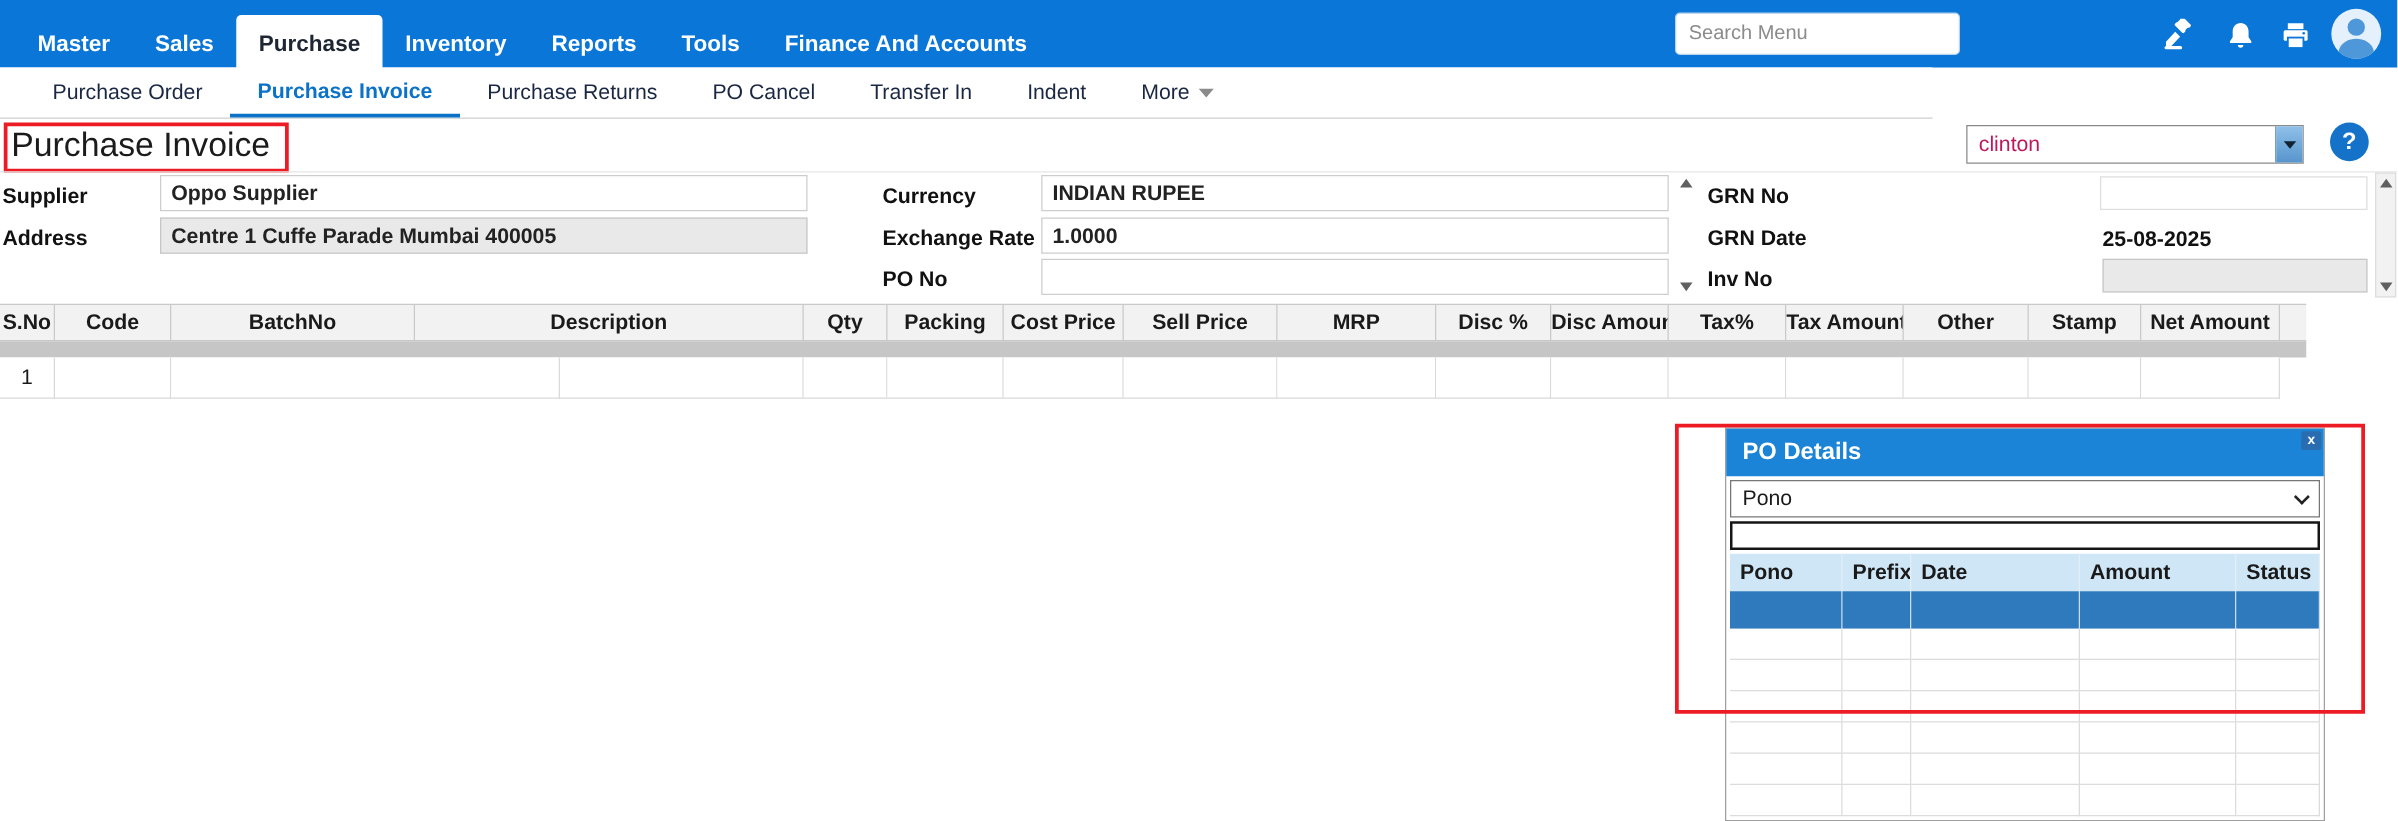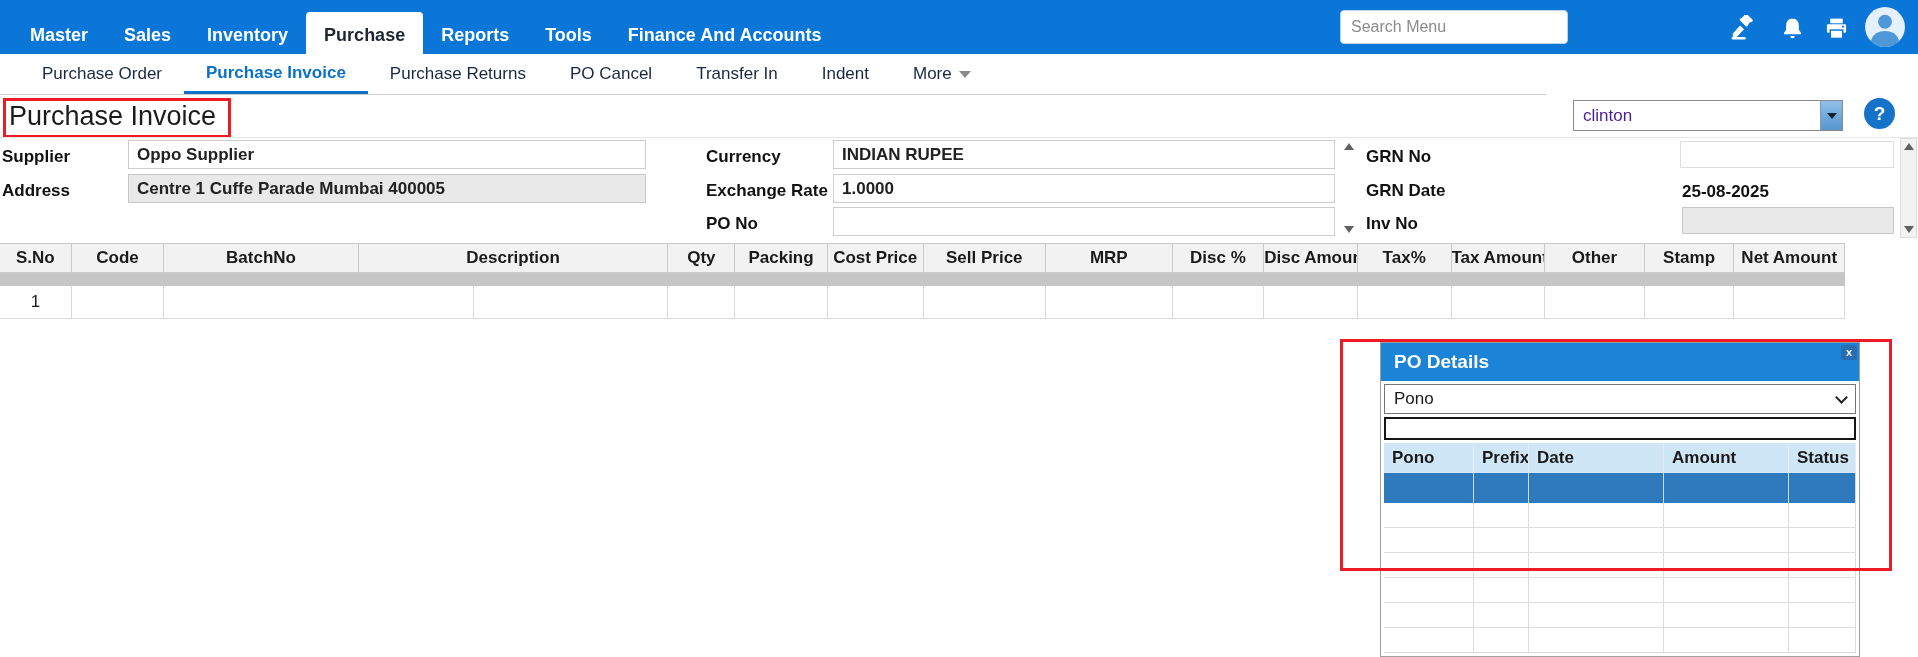--- a/index.html
+++ b/index.html
@@ -30,21 +30,21 @@
   .tab.active { color:#0b72c7; font-weight:bold; border-bottom:3px solid #0b72c7; }
   .tab .chev-down { width:0; height:0; border-left:6px solid transparent;
     border-right:6px solid transparent; border-top:7px solid #8a8a8a; margin-left:7px; }
 
   
   .title-box { position:absolute; left:3px; top:98px; border:3px solid #ed1c24;
     font-size:27px; color:#1b1b1b; padding:0 12px 3px 3px; background:#fff; white-space:nowrap; }
   .title-sep { position:absolute; left:0; top:137px; width:1918px; height:1px; background:#e6e6e6; }
   .user-dd { position:absolute; left:1573px; top:100px; width:270px; height:31px;
     border:1px solid #8a8a8a; background:#fff; display:flex; align-items:center; cursor:pointer; }
-  .user-dd .val { flex:1; padding-left:9px; font-size:17px; color:#4c1d95; }
+  .user-dd .val { flex:1; padding-left:9px; font-size:17px; color:#be185d; }
   .user-dd .dd-btn { width:22px; height:100%; background:linear-gradient(#8fc0e9,#5795cd);
     display:flex; align-items:center; justify-content:center; border-left:1px solid #7a9cbf; }
   .user-dd .dd-btn i { width:0; height:0; border-left:5px solid transparent;
     border-right:5px solid transparent; border-top:6px solid #123; }
   .help-btn { position:absolute; left:1864px; top:98px; width:31px; height:31px; border-radius:50%;
     background:#1472c8; color:#fff; font-weight:bold; font-size:19px; display:flex;
     align-items:center; justify-content:center; cursor:pointer; }
 
   
   .flabel { position:absolute; font-size:17px; font-weight:bold; color:#111; white-space:nowrap; }
@@ -64,21 +64,21 @@
   
   .items-head { position:absolute; left:0; top:243px; width:1845px; height:30px; display:flex;
     border-top:1px solid #c9c9c9; border-bottom:1px solid #c9c9c9; background:#f2f2f2; }
   .th { height:28px; line-height:28px; border-right:1px solid #c9c9c9; font-weight:bold;
     text-align:center; font-size:17px; color:#1a1a1a; overflow:hidden; white-space:nowrap; }
   .gray-band { position:absolute; left:0; top:273px; width:1845px; height:13px; background:#c6c6c6; }
   .items-row { position:absolute; left:0; top:286px; width:1845px; height:33px; display:flex; }
   .td { height:33px; border-right:1px solid #d9d9d9; border-bottom:1px solid #d9d9d9;
     font-size:17px; display:flex; align-items:center; justify-content:center; background:#fff; cursor:text; }
 
-  .cw0{width:72px}.cw1{width:93px}.cw2{width:311px}.cw3{width:195px}.cw4{width:67px}
+  .cw0{width:44px}.cw1{width:93px}.cw2{width:311px}.cw3{width:195px}.cw4{width:67px}
   .cw5{width:93px}.cw6{width:96px}.cw7{width:123px}.cw8{width:127px}.cw9{width:92px}
   .cw10{width:94px}.cw11{width:94px}.cw12{width:94px}.cw13{width:100px}.cw14{width:90px}.cw16{width:111px}
 
   
   .popup { position:absolute; left:1348px; top:342px; width:480px; background:#fff;
     border:1px solid #9f9f9f; z-index:5;margin-left:32px; }
   .popup-header { position:relative; height:38px; background:#1b84d6; color:#fff;
     font-size:19px; font-weight:600; line-height:38px; padding-left:13px; }
   .popup-close { position:absolute; top:2px; right:2px; width:16px; height:15px; background:#2a6cb0;
     color:#fff; font-size:11px; line-height:14px; text-align:center; cursor:pointer; border-radius:2px; }
@@ -103,22 +103,22 @@
 </style>
 </head>
 <body>
 
 <div class="app">
 
   <div class="topnav">
     <div class="nav-items">
       <div class="nav-item">Master</div>
       <div class="nav-item">Sales</div>
+      <div class="nav-item active">Purchase</div>
       <div class="nav-item">Inventory</div>
-      <div class="nav-item active">Purchase</div>
       <div class="nav-item">Reports</div>
       <div class="nav-item">Tools</div>
       <div class="nav-item">Finance And Accounts</div>
     </div>
 
     <input class="search-input" type="text" placeholder="Search Menu" style="">
 
     <div class="icon-btn" style="left:1728px;">
       <svg viewBox="0 0 24 24" width="26" height="26">
         <g fill="#fff">

